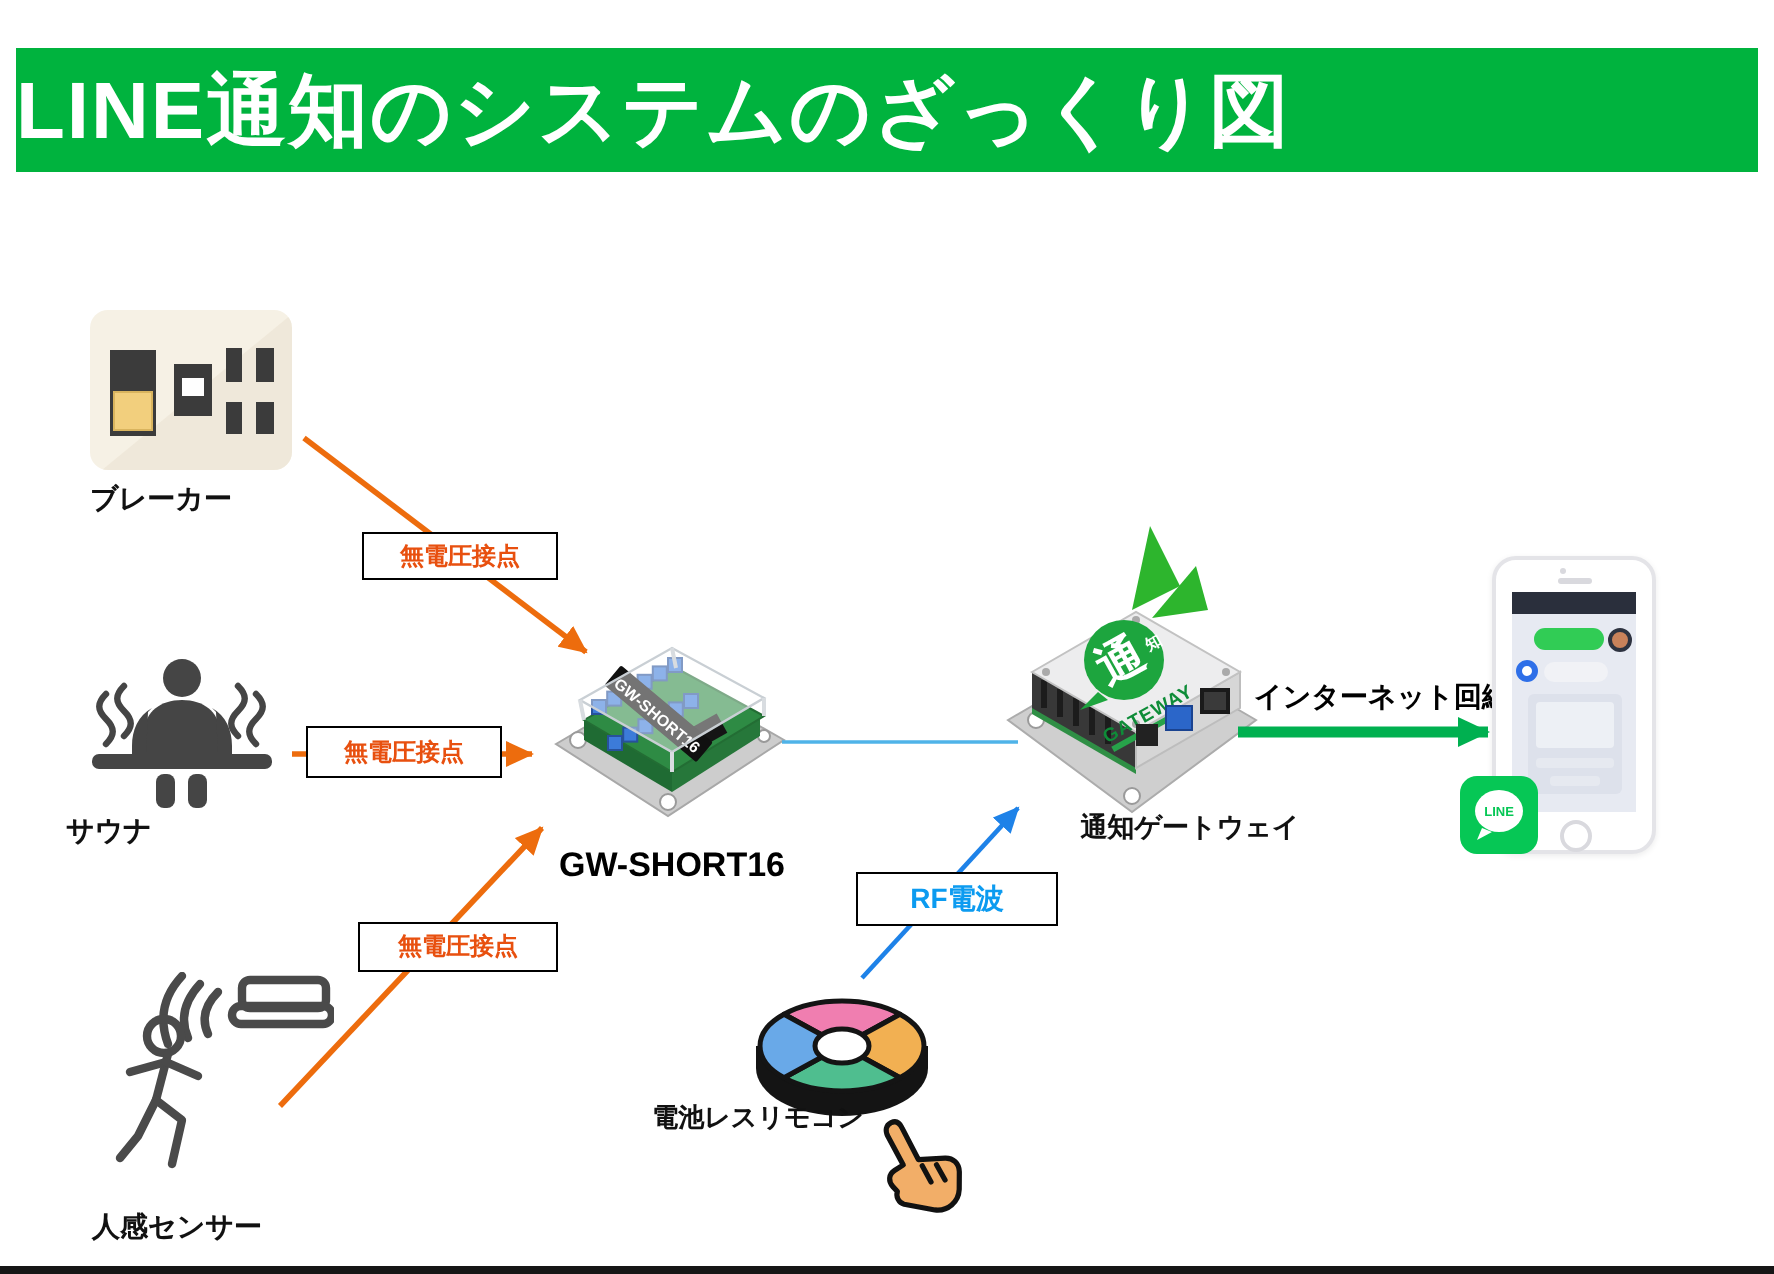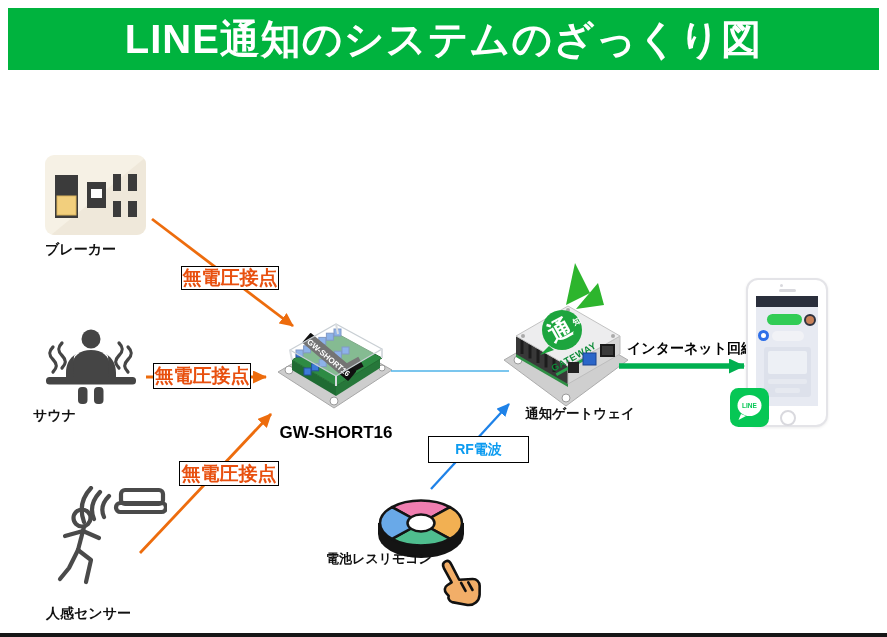--- a/index.html
+++ b/index.html
@@ -1,47 +1,47 @@
 <!DOCTYPE html>
 <html style="--header-green: #00B33E; --orange: #ED6C0D; --orange-text: #E8500F; --blue-line: #4FB3E8; --blue-arrow: #1E82E8; --blue-text: #0C9BF0; --green-arrow: #00B050; --alert-green: #2DB52D; --line-green: #06C755;"><head>
 <meta charset="utf-8">
 <style>
   html,body{margin:0;padding:0;background:#fff;}
   .canvas{position:relative;width:887px;height:637px;background:#fff;overflow:hidden;
           font-family:"Liberation Sans",sans-serif;}
   
-  .banner{position:absolute;left:8px;top:8px;width:871px;height:62px;background:var(--header-green);
-          display:flex;align-items:center;justify-content:center;z-index:5;}
+  .banner{position:absolute;left:8px;top:24px;width:871px;height:62px;background:var(--header-green);
+          display:flex;align-items:center;justify-content:flex-start;z-index:5;}
   .banner .title{color:#fff;font-size:40px;font-weight:800;letter-spacing:1px;white-space:nowrap;}
   
   .bottom-edge{position:absolute;left:0;top:633px;width:887px;height:4px;background:#161616;z-index:6;}
   
   svg.arrows{position:absolute;left:0;top:0;z-index:3;pointer-events:none;}
   .st-orange{stroke:var(--orange);stroke-width:2.8px;}
   .st-blue-line{stroke:var(--blue-line);stroke-width:1.7px;}
   .st-blue-arrow{stroke:var(--blue-arrow);stroke-width:2.3px;}
   .st-green{stroke:var(--green-arrow);stroke-width:5.5px;}
   .fill-orange{fill:var(--orange);} .fill-blue{fill:var(--blue-arrow);} .fill-green{fill:var(--green-arrow);}
   
   .lblbox{position:absolute;border:1.6px solid #000;background:#fff;display:flex;align-items:center;
           justify-content:center;font-weight:700;z-index:4;}
-  .lblbox.orange{color:var(--orange-text);font-size:19px;}
+  .lblbox.orange{color:var(--orange-text);font-size:12px;}
   .lblbox.blue{color:var(--blue-text);font-size:14px;}
   .box1{left:181px;top:266px;width:96px;height:22px;}
   .box2{left:153px;top:363px;width:96px;height:24px;}
   .box3{left:179px;top:461px;width:98px;height:23px;}
   .boxrf{left:428px;top:436px;width:99px;height:25px;}
   
   .node{position:absolute;z-index:2;}
   .nodelbl{position:absolute;z-index:2;color:#111;font-weight:600;font-size:14px;}
   .lbl-breaker{left:45px;top:241px;width:101px;text-align:left;}
   .lbl-sauna{left:33px;top:407px;width:102px;text-align:left;}
   .lbl-sensor{left:46px;top:605px;}
   .lbl-gw{left:271px;top:423px;width:130px;text-align:center;font-weight:700;font-size:17px;color:#000;}
-  .lbl-gateway{left:515px;top:405px;width:130px;text-align:center;font-size:13.5px;}
+  .lbl-gateway{left:530px;top:405px;width:130px;text-align:center;font-size:13.5px;}
   .lbl-remote{left:326px;top:550px;width:106px;text-align:center;font-size:13px;}
   .lbl-internet{left:627px;top:340px;width:130px;font-weight:700;font-size:14px;color:#000;z-index:2;position:absolute;}
   
   .breaker-svg{left:45px;top:155px;}
   
   .phone{position:absolute;left:746px;top:278px;width:82px;height:149px;background:#fff;
          border:2px solid #E4E4E8;border-radius:12px;box-sizing:border-box;z-index:2;
          box-shadow:0 1px 3px rgba(0,0,0,.08);}
   .phone .cam-dot{position:absolute;left:50%;top:4px;width:3px;height:3px;margin-left:-7px;border-radius:50%;background:#D9D9DE;}
   .phone .speaker{position:absolute;left:50%;top:9px;width:17px;height:3px;margin-left:-8px;border-radius:2px;background:#D9D9DE;}

